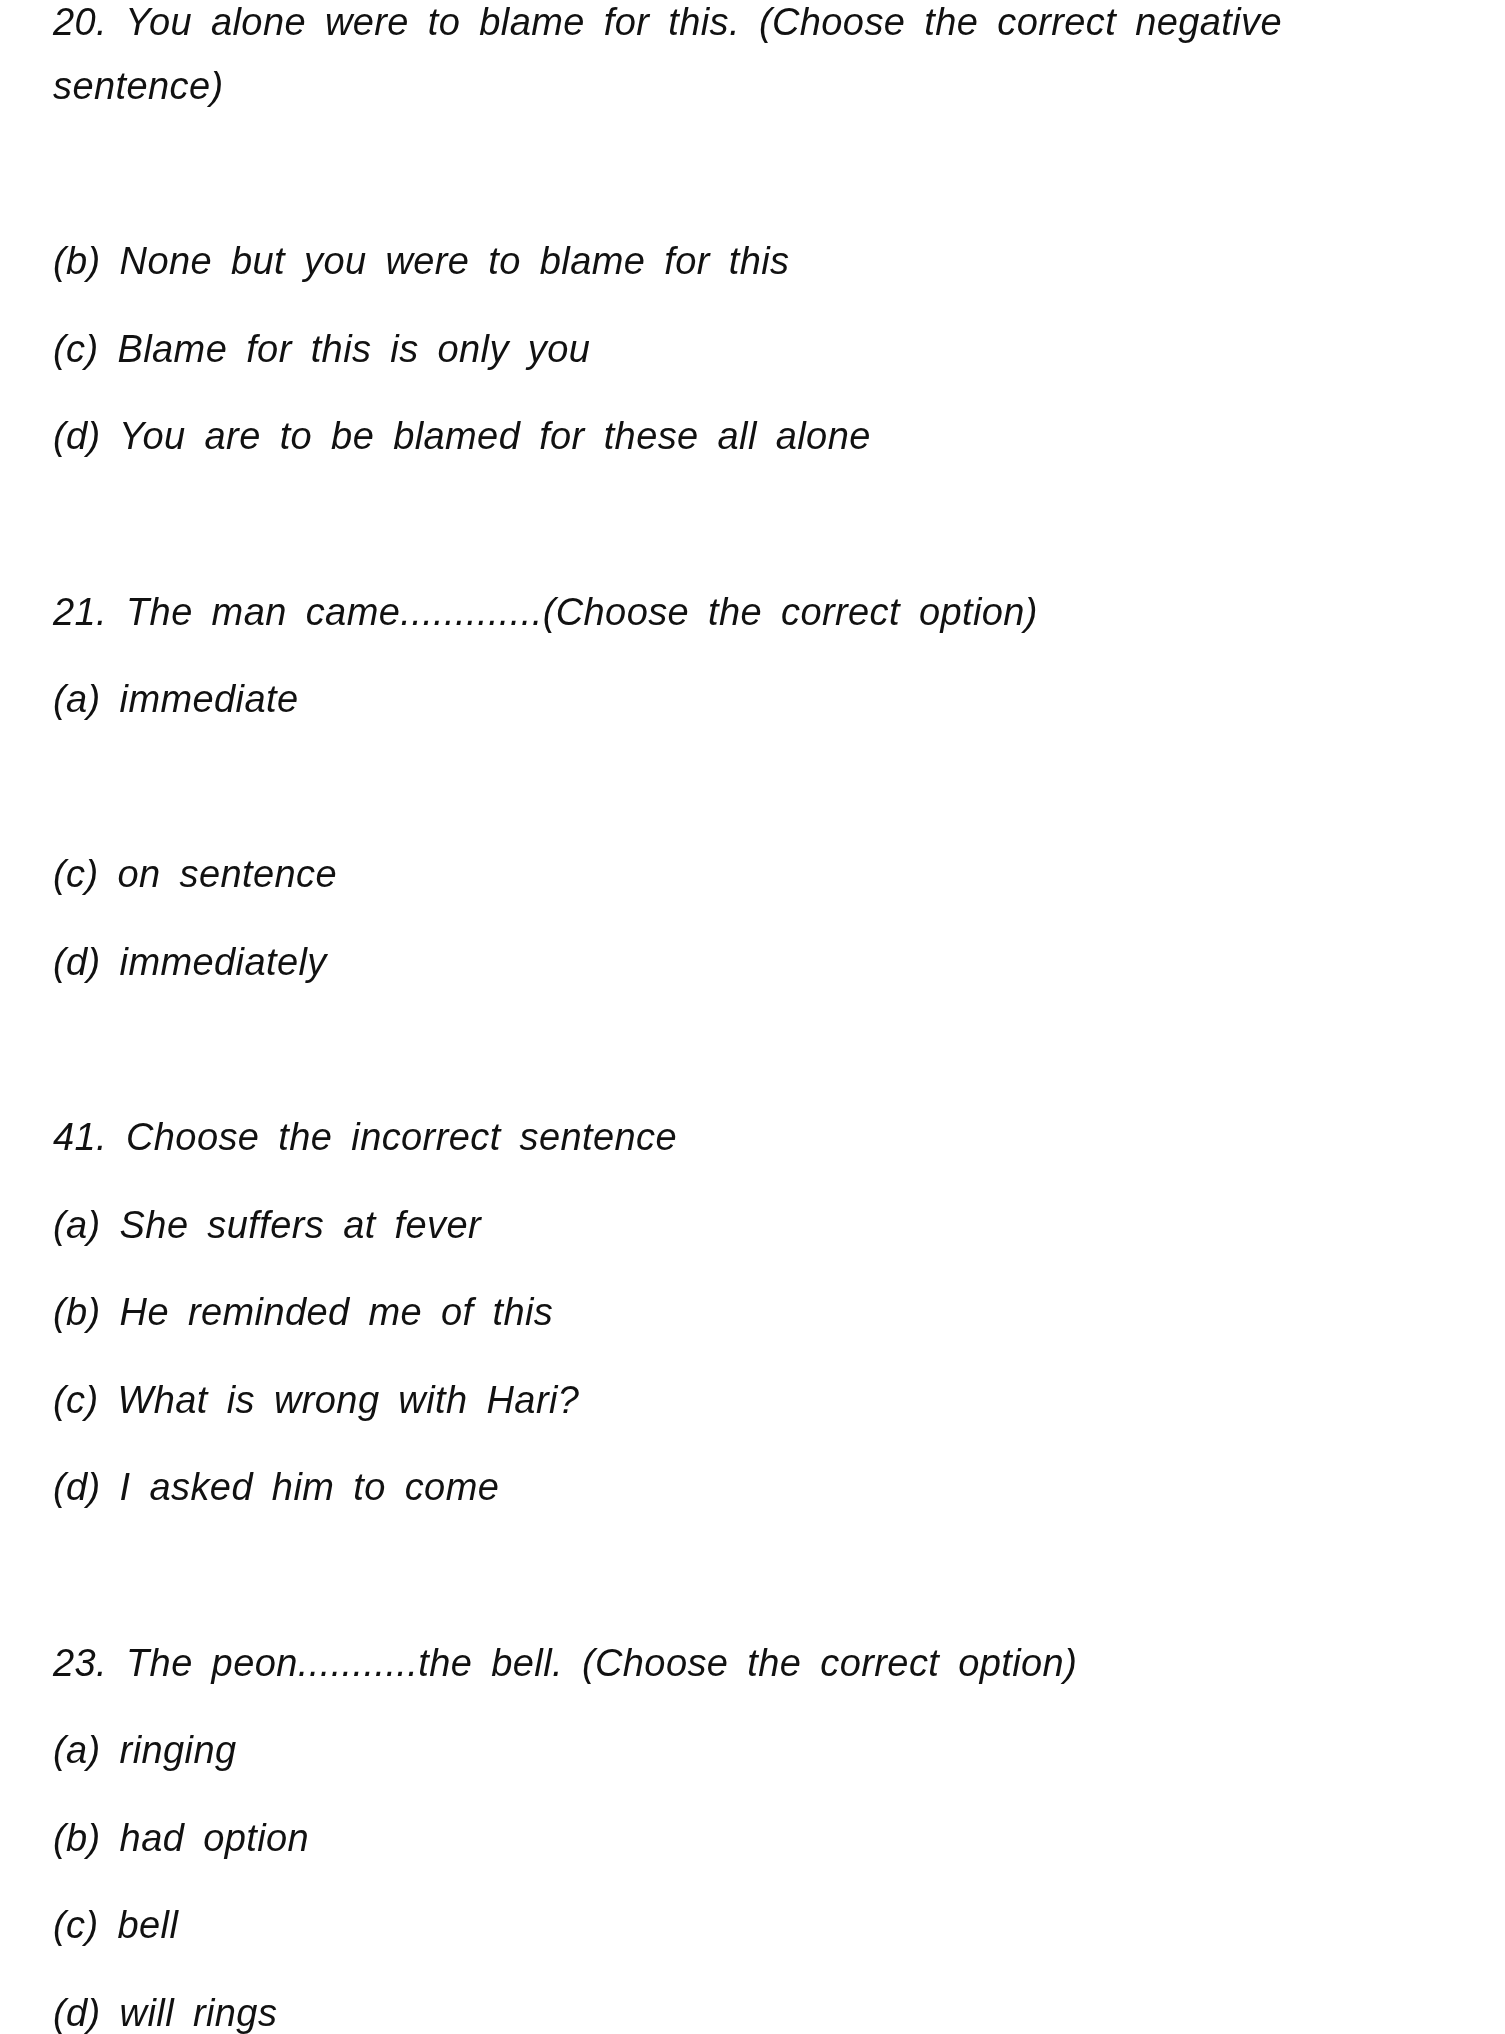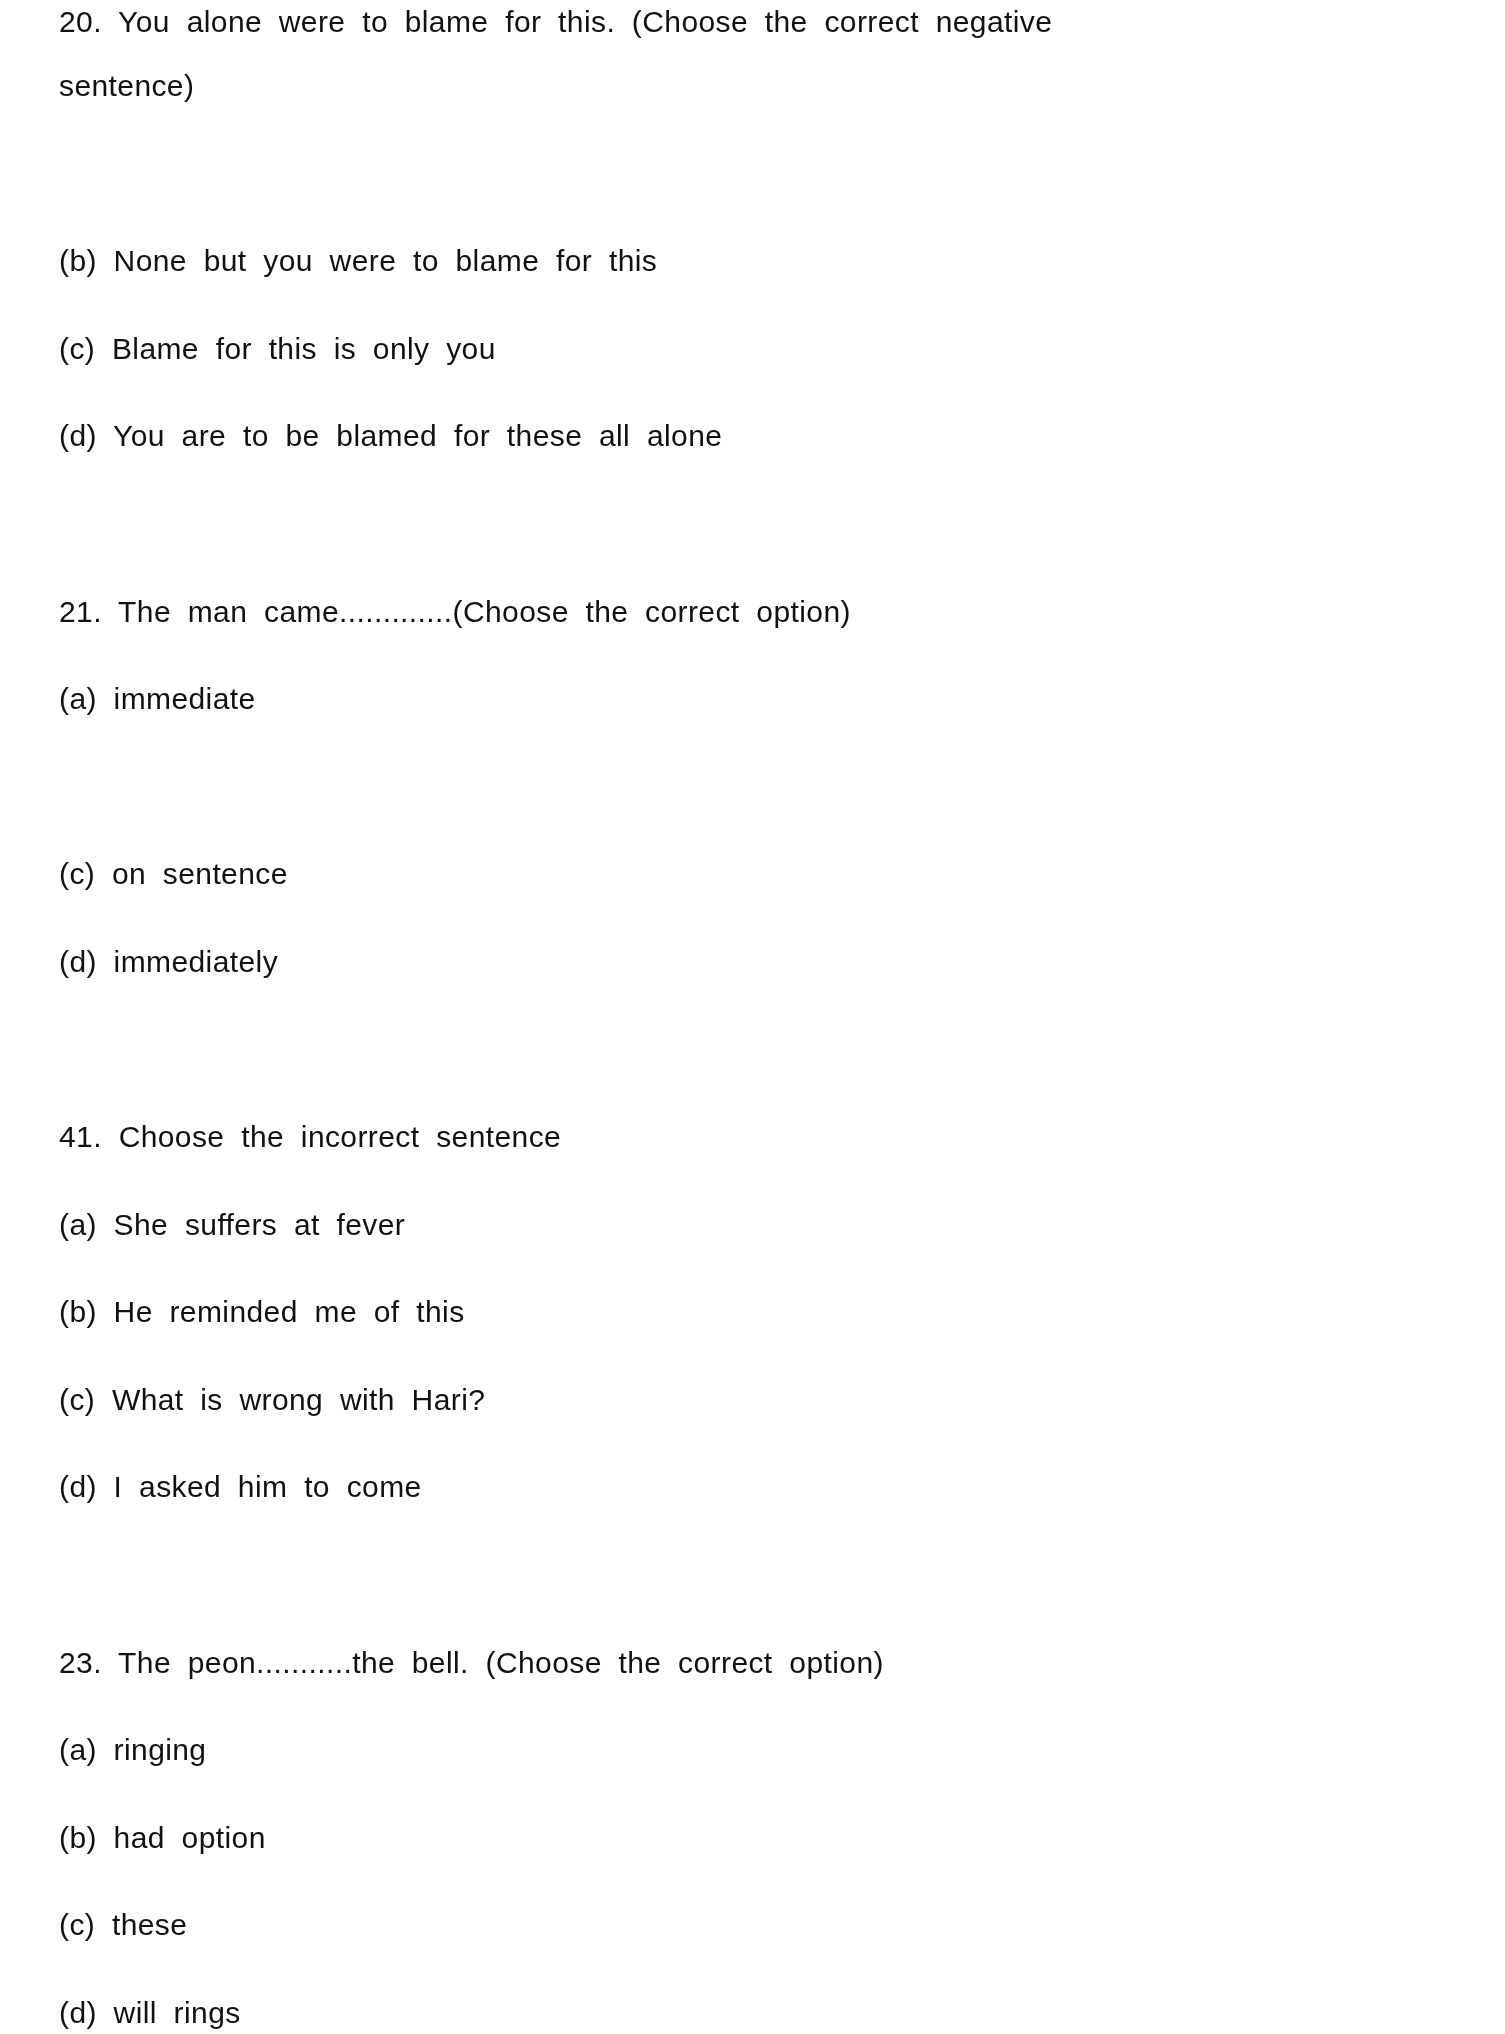--- a/index.html
+++ b/index.html
@@ -1,20 +1,20 @@
 <!DOCTYPE html>
 <html><head>
 <meta charset="utf-8">
 <style>
   html, body { margin: 0; padding: 0; background: #ffffff; }
   body { width: 1505px; height: 2034px; overflow: hidden; position: relative;
          font-family: "Liberation Sans", "DejaVu Sans", sans-serif; color: #111111; }
   .page { position: absolute; left: 0; top: 0; width: 1505px; height: 2034px; }
-  .line { position: absolute; left: 59px; font-size: 30px; line-height: 44px;
-          word-spacing: 8px; letter-spacing: 0.4px; white-space: nowrap; }
+  .line { position: absolute; left: 53px; font-size: 38px; line-height: 44px;
+          word-spacing: 8px; letter-spacing: 0.4px; white-space: nowrap; font-style: italic; }
 </style>
 </head>
 <body>
 
 <div class="page">
   <div class="line" style="top:0px">20. You alone were to blame for this. (Choose the correct negative</div>
   <div class="line" style="top:64px">sentence)</div>
   <div class="line" style="top:239px">(b) None but you were to blame for this</div>
   <div class="line" style="top:327px">(c) Blame for this is only you</div>
   <div class="line" style="top:414px">(d) You are to be blamed for these all alone</div>
@@ -26,15 +26,15 @@
 
   <div class="line" style="top:1115px">41. Choose the incorrect sentence</div>
   <div class="line" style="top:1203px">(a) She suffers at fever</div>
   <div class="line" style="top:1290px">(b) He reminded me of this</div>
   <div class="line" style="top:1465px">(d) I asked him to come</div>
   <div class="line" style="top:1378px">(c) What is wrong with Hari?</div>
 
   <div class="line" style="top:1641px">23. The peon...........the bell. (Choose the correct option)</div>
   <div class="line" style="top:1728px">(a) ringing</div>
   <div class="line" style="top:1816px">(b) had option</div>
-  <div class="line" style="top:1903px">(c) these</div>
+  <div class="line" style="top:1903px">(c) bell</div>
   <div class="line" style="top:1991px">(d) will rings</div>
 </div>
 
 </body></html>

